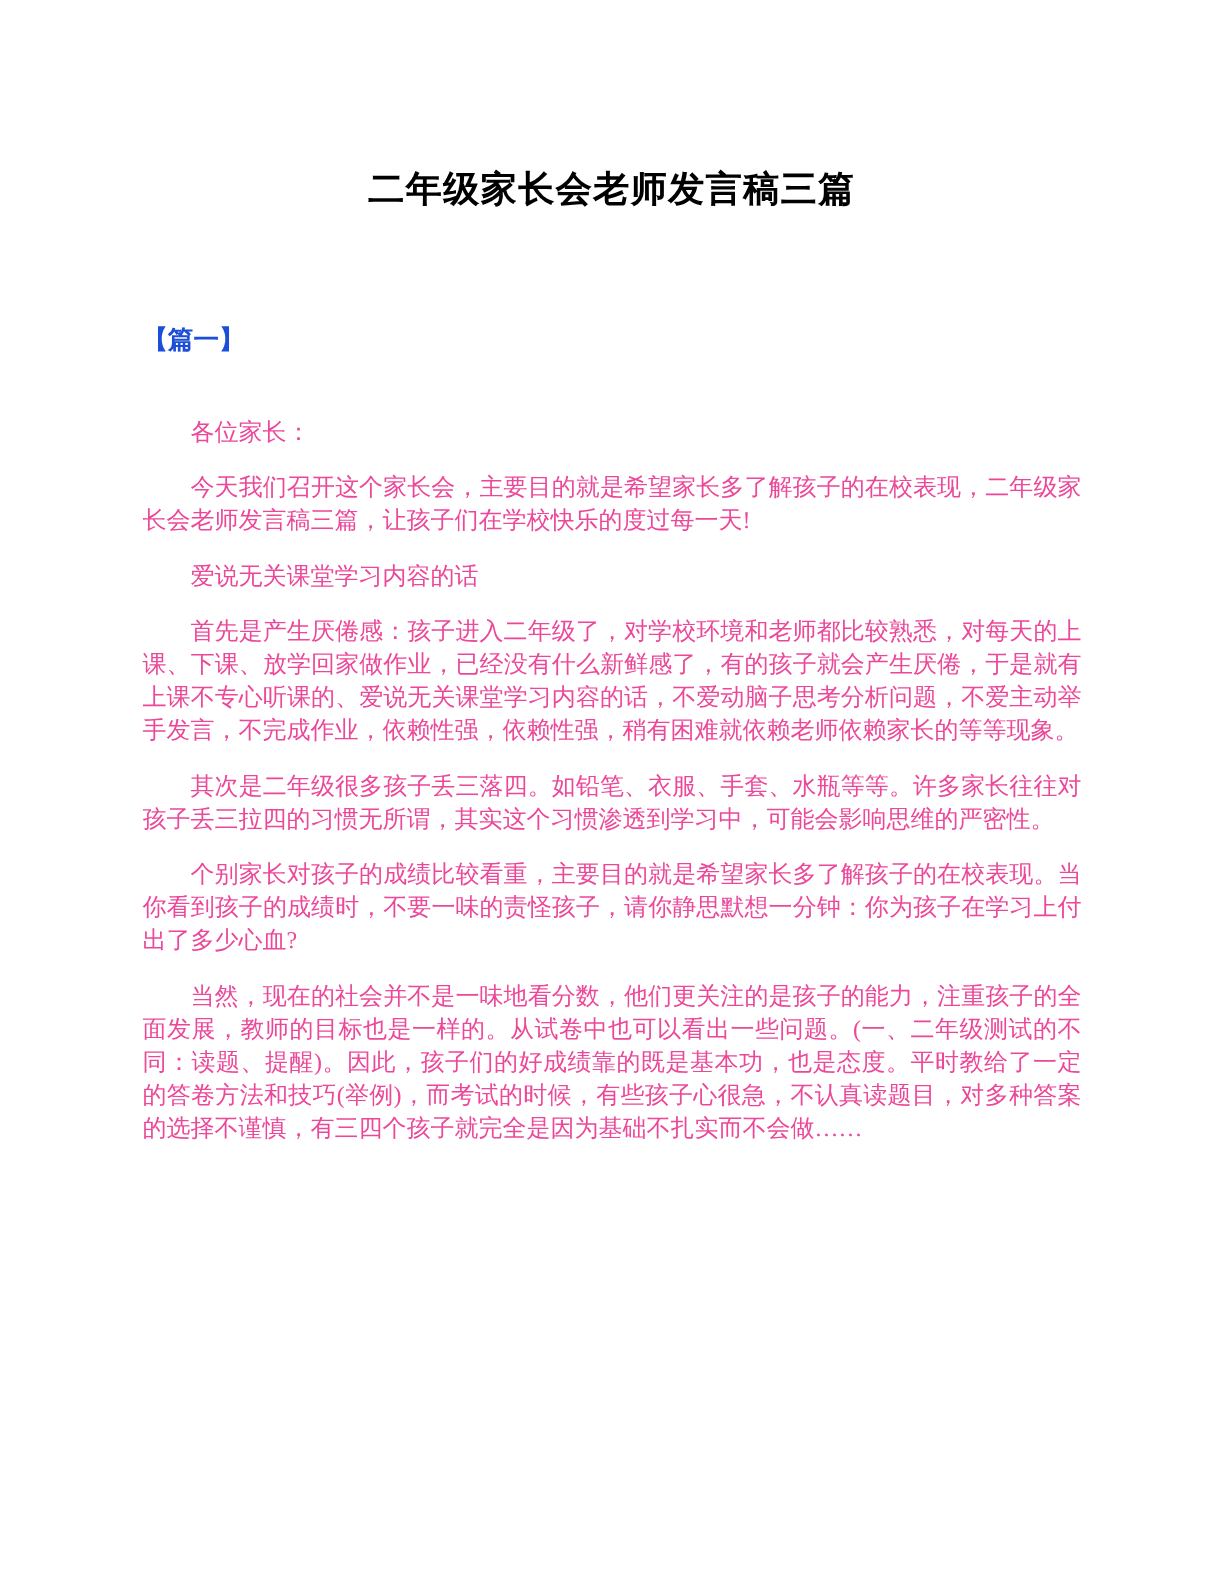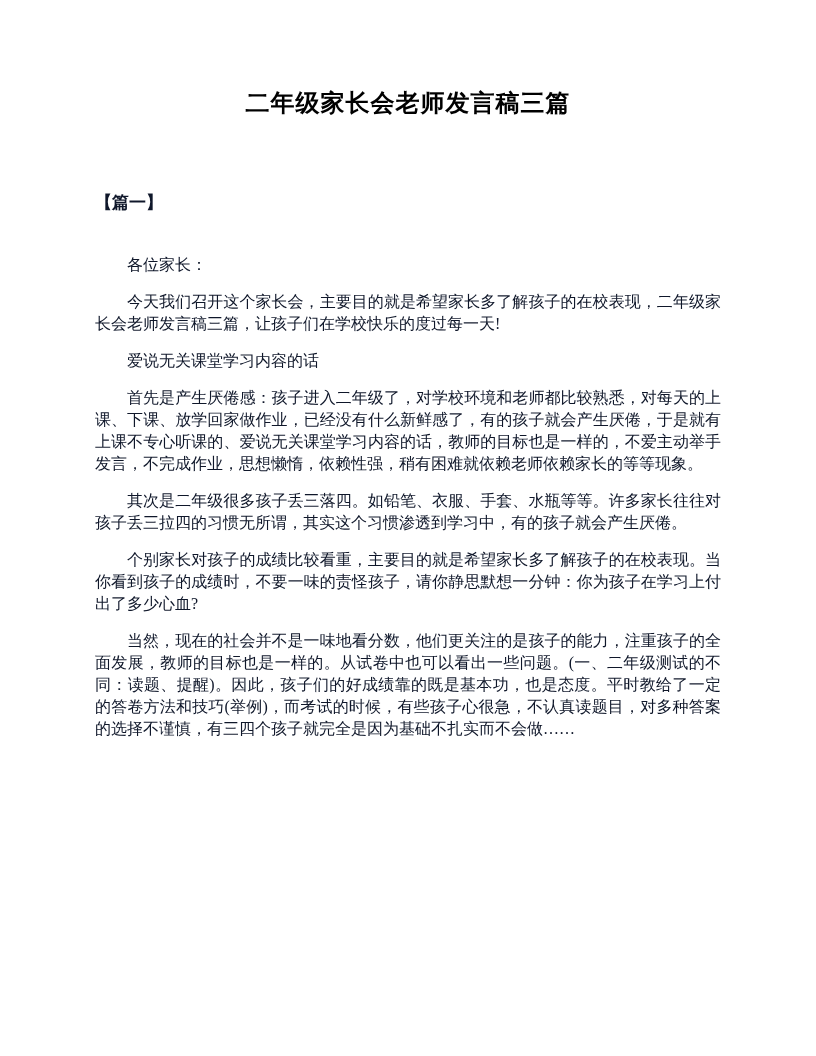--- a/index.html
+++ b/index.html
@@ -7,60 +7,60 @@
     padding: 0;
     background: #ffffff;
   }
   .page {
     position: relative;
     width: 816px;
     height: 1056px;
     margin: 0 auto;
     background: #ffffff;
     box-sizing: border-box;
-    padding: 88px 95px 60px 95px;
+    padding: 112px 95px 60px 95px;
     font-family: "Liberation Serif", "DejaVu Serif", serif;
     color: #000000;
     overflow: hidden;
   }
   .doc-title {
     margin: 0 0 74px 0;
     text-align: center;
     font-size: 24px;
     line-height: 30px;
     font-weight: bold;
     color: #000000;
     letter-spacing: 1px;
   }
   .section-label {
     margin: 0 0 40px 0;
     font-size: 17px;
     line-height: 22px;
     font-weight: bold;
-    color: #0f172a;
+    color: #1d4ed8;
   }
   .doc-body p {
     margin: 0 0 15px 0;
     font-size: 16px;
     line-height: 22px;
     text-indent: 2em;
     text-align: justify;
-    color: #0f172a;
+    color: #ec4899;
   }
 </style>
 </head>
 <body>
 
 <div class="page">
   <h1 class="doc-title">二年级家长会老师发言稿三篇</h1>
 
   <div class="section-label">【篇一】</div>
 
   <div class="doc-body">
     <p>各位家长：</p>
     <p>今天我们召开这个家长会，主要目的就是希望家长多了解孩子的在校表现，二年级家长会老师发言稿三篇，让孩子们在学校快乐的度过每一天!</p>
     <p>爱说无关课堂学习内容的话</p>
-    <p>首先是产生厌倦感：孩子进入二年级了，对学校环境和老师都比较熟悉，对每天的上课、下课、放学回家做作业，已经没有什么新鲜感了，有的孩子就会产生厌倦，于是就有上课不专心听课的、爱说无关课堂学习内容的话，教师的目标也是一样的，不爱主动举手发言，不完成作业，思想懒惰，依赖性强，稍有困难就依赖老师依赖家长的等等现象。</p>
-    <p>其次是二年级很多孩子丢三落四。如铅笔、衣服、手套、水瓶等等。许多家长往往对孩子丢三拉四的习惯无所谓，其实这个习惯渗透到学习中，有的孩子就会产生厌倦。</p>
+    <p>首先是产生厌倦感：孩子进入二年级了，对学校环境和老师都比较熟悉，对每天的上课、下课、放学回家做作业，已经没有什么新鲜感了，有的孩子就会产生厌倦，于是就有上课不专心听课的、爱说无关课堂学习内容的话，不爱动脑子思考分析问题，不爱主动举手发言，不完成作业，依赖性强，依赖性强，稍有困难就依赖老师依赖家长的等等现象。</p>
+    <p>其次是二年级很多孩子丢三落四。如铅笔、衣服、手套、水瓶等等。许多家长往往对孩子丢三拉四的习惯无所谓，其实这个习惯渗透到学习中，可能会影响思维的严密性。</p>
     <p>个别家长对孩子的成绩比较看重，主要目的就是希望家长多了解孩子的在校表现。当你看到孩子的成绩时，不要一味的责怪孩子，请你静思默想一分钟：你为孩子在学习上付出了多少心血?</p>
     <p>当然，现在的社会并不是一味地看分数，他们更关注的是孩子的能力，注重孩子的全面发展，教师的目标也是一样的。从试卷中也可以看出一些问题。(一、二年级测试的不同：读题、提醒)。因此，孩子们的好成绩靠的既是基本功，也是态度。平时教给了一定的答卷方法和技巧(举例)，而考试的时候，有些孩子心很急，不认真读题目，对多种答案的选择不谨慎，有三四个孩子就完全是因为基础不扎实而不会做……</p>
   </div>
 </div>
 
 </body></html>

